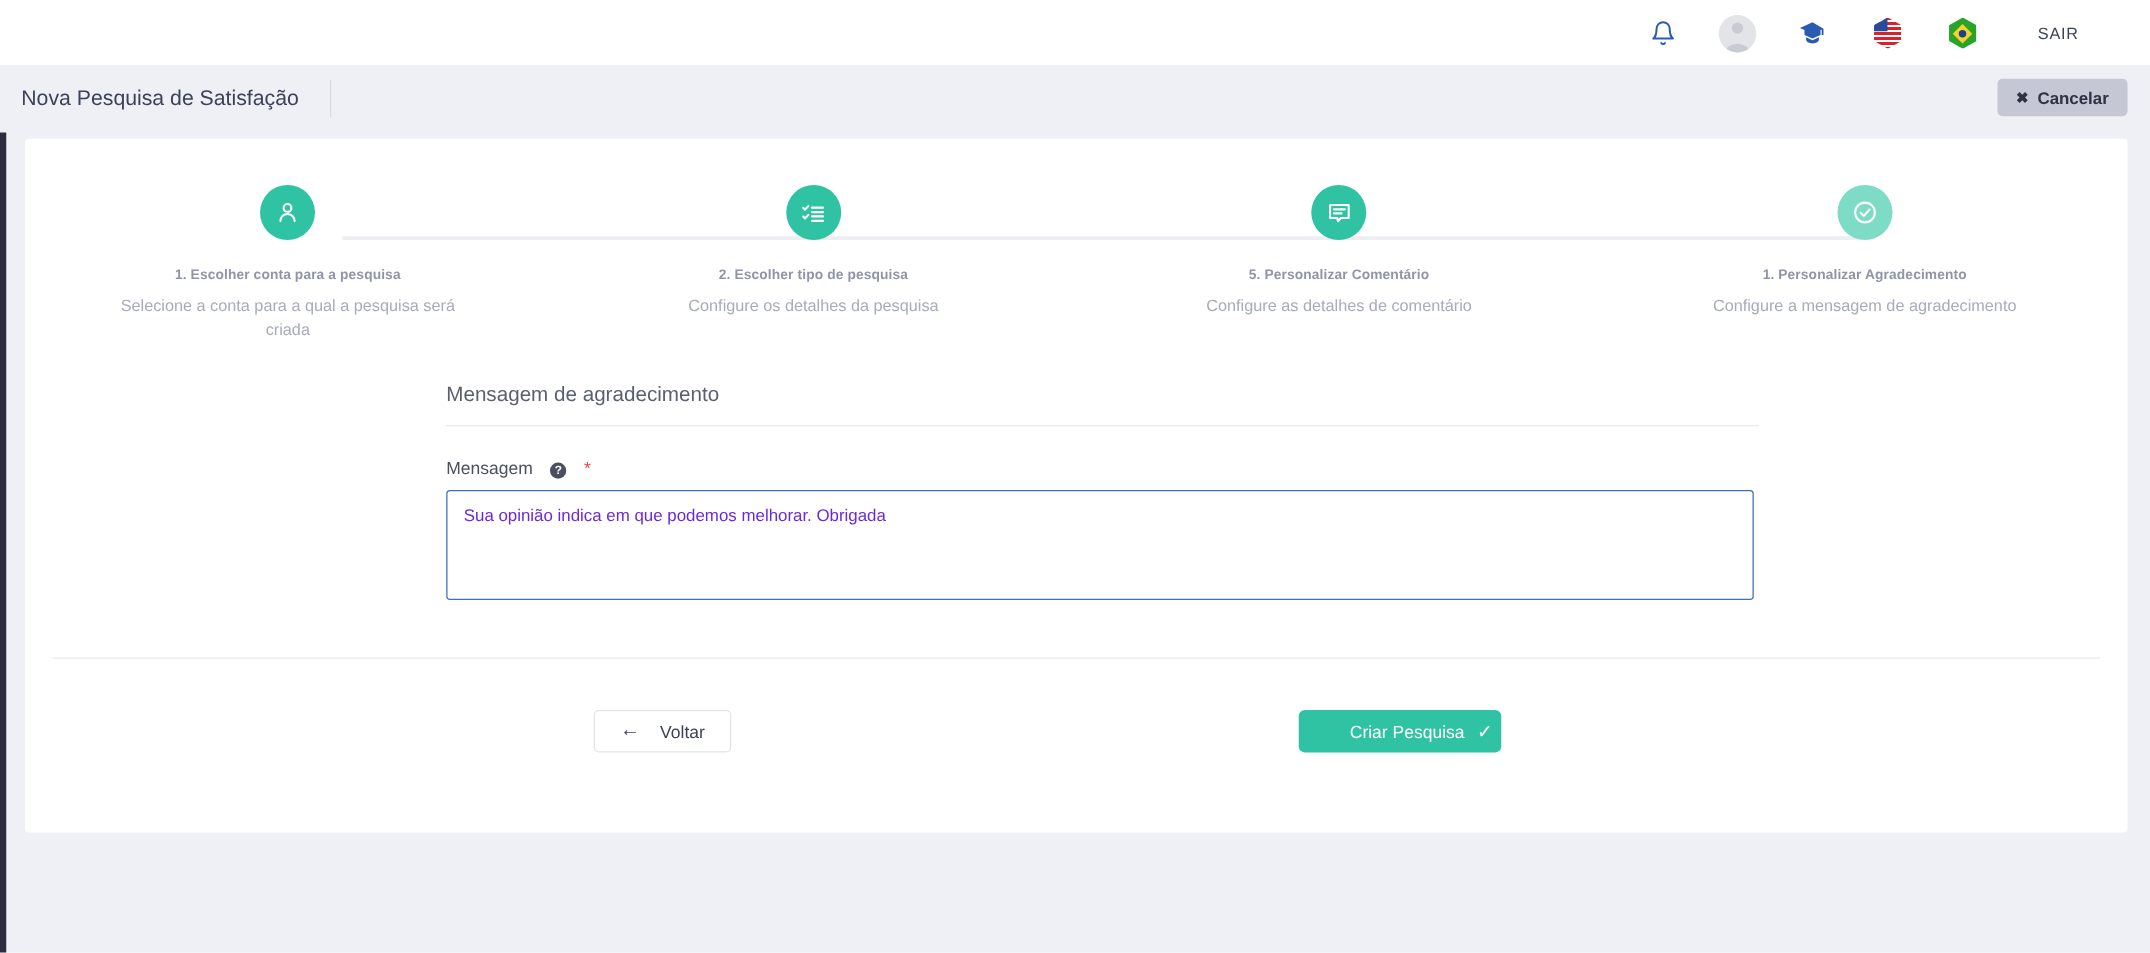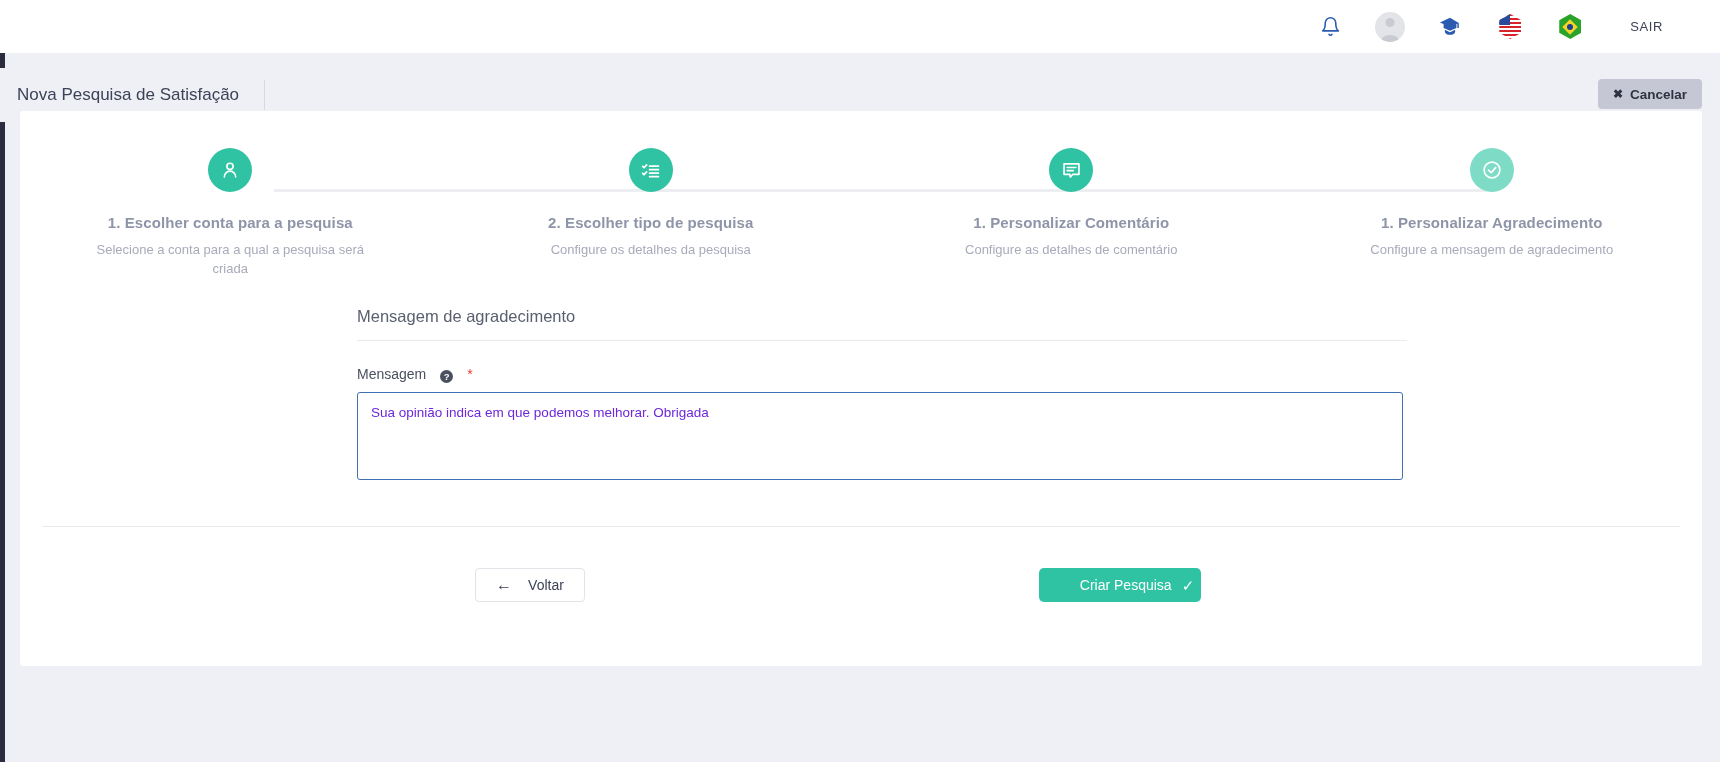--- a/index.html
+++ b/index.html
@@ -65,21 +65,21 @@
     width: 11px; height: 11px; background: #f5d32b;
   }
   .flag-br .globe {
     position: absolute; top: 50%; left: 50%;
     transform: translate(-50%,-50%);
     width: 6px; height: 6px; border-radius: 50%; background: #1d3f8f;
   }
 
   
   .subheader {
-    position: absolute; top: 68px; left: 0;
+    position: absolute; top: 52px; left: 0;
     width: 1720px; height: 54px;
     background: #eff0f5;
     display: flex; align-items: center;
   }
   .left-rail {
     position: absolute; top: 53px; left: 0; width: 5px; height: 709px;
     background: #2b2d3e;
   }
   .subheader-title {
     margin-left: 17px;
@@ -125,21 +125,21 @@
   .step { flex: 1; display: flex; flex-direction: column; align-items: center; }
   .step-bubble {
     width: 44px; height: 44px; border-radius: 50%;
     background: #2fc3a3;
     display: flex; align-items: center; justify-content: center;
     position: relative; z-index: 2;
   }
   .step.active .step-bubble { background: #7edcc6; }
   .step-title {
     margin-top: 22px;
-    font-size: 15px; font-weight: 700; color: #8f95a8;
+    font-size: 11px; font-weight: 700; color: #8f95a8;
     letter-spacing: .1px;
     text-align: center;
   }
   .step-desc {
     margin-top: 10px;
     font-size: 13px; color: #a7abba; text-align: center;
     max-width: 270px; line-height: 1.45;
   }
 
   
@@ -287,21 +287,21 @@
       </div>
 
       <div class="step">
         <div class="step-bubble">
           <svg width="21" height="21" viewBox="0 0 24 24" fill="none" stroke="#ffffff" stroke-width="1.9" stroke-linecap="round" stroke-linejoin="round">
             <path d="M3.5 4.5h17v12h-7.2l-2.6 3-.6-3H3.5z"></path>
             <line x1="7" y1="8.6" x2="17" y2="8.6"></line>
             <line x1="7" y1="12.2" x2="14" y2="12.2"></line>
           </svg>
         </div>
-        <div class="step-title">1. Personalizar Comentário</div>
+        <div class="step-title">5. Personalizar Comentário</div>
         <div class="step-desc">Configure as detalhes de comentário</div>
       </div>
 
       <div class="step active">
         <div class="step-bubble">
           <svg width="22" height="22" viewBox="0 0 24 24" fill="none" stroke="#ffffff" stroke-width="1.8" stroke-linecap="round" stroke-linejoin="round">
             <circle cx="12" cy="12" r="8.6"></circle>
             <path d="M8.2 12.2 11 15l5-5.6"></path>
           </svg>
         </div>

